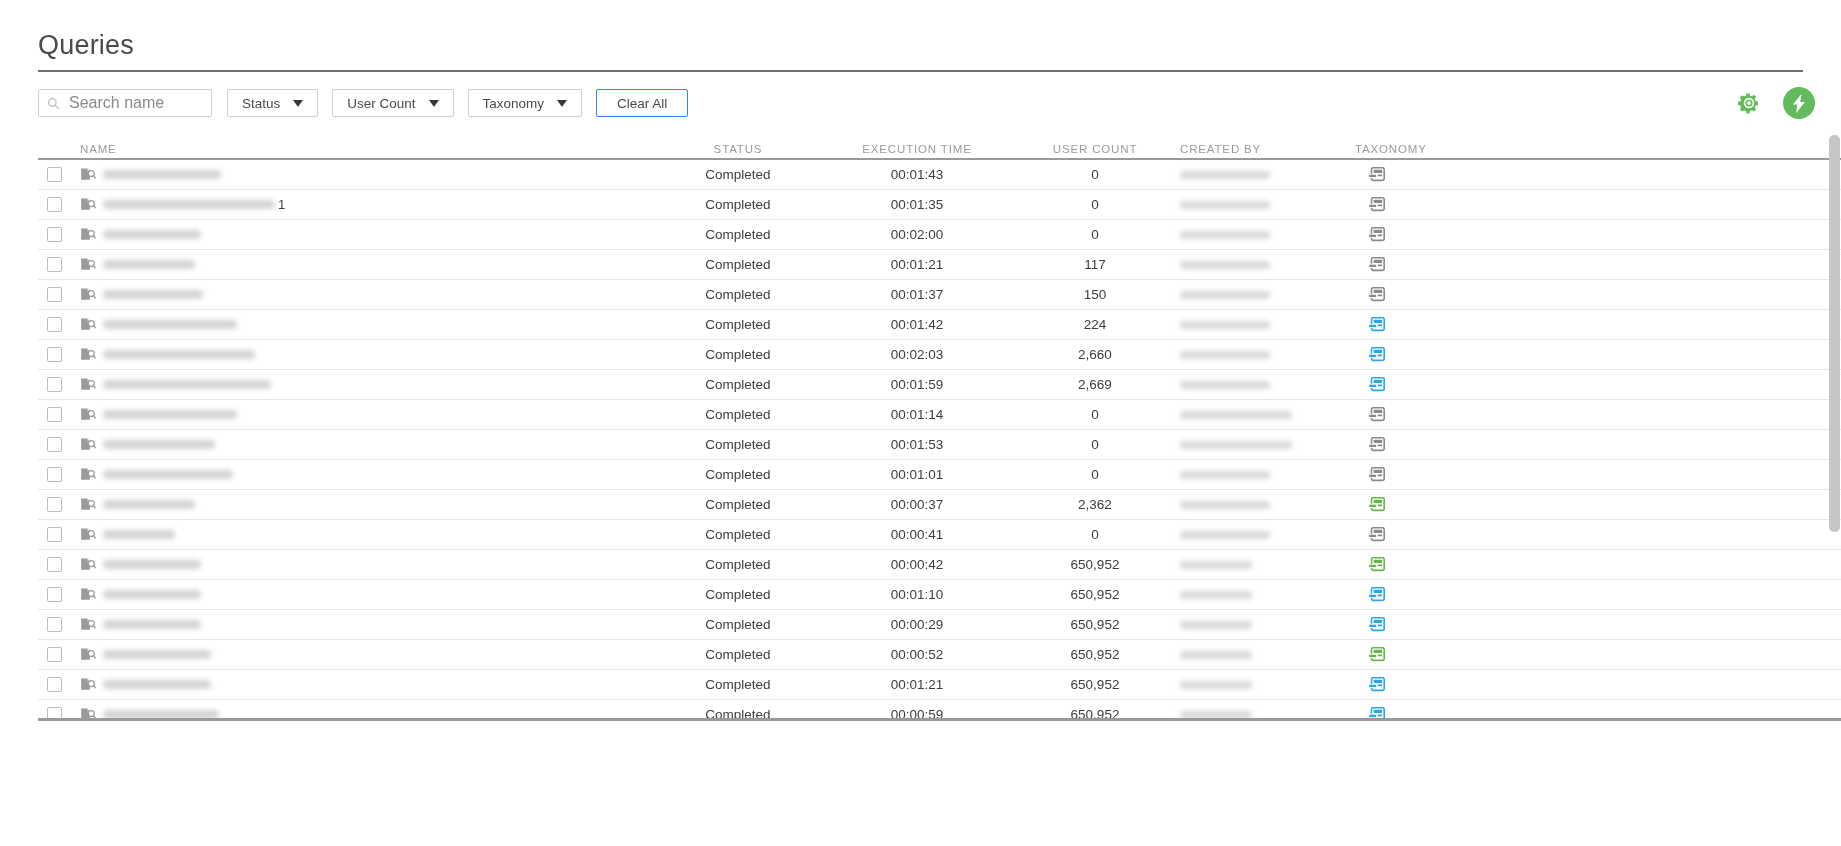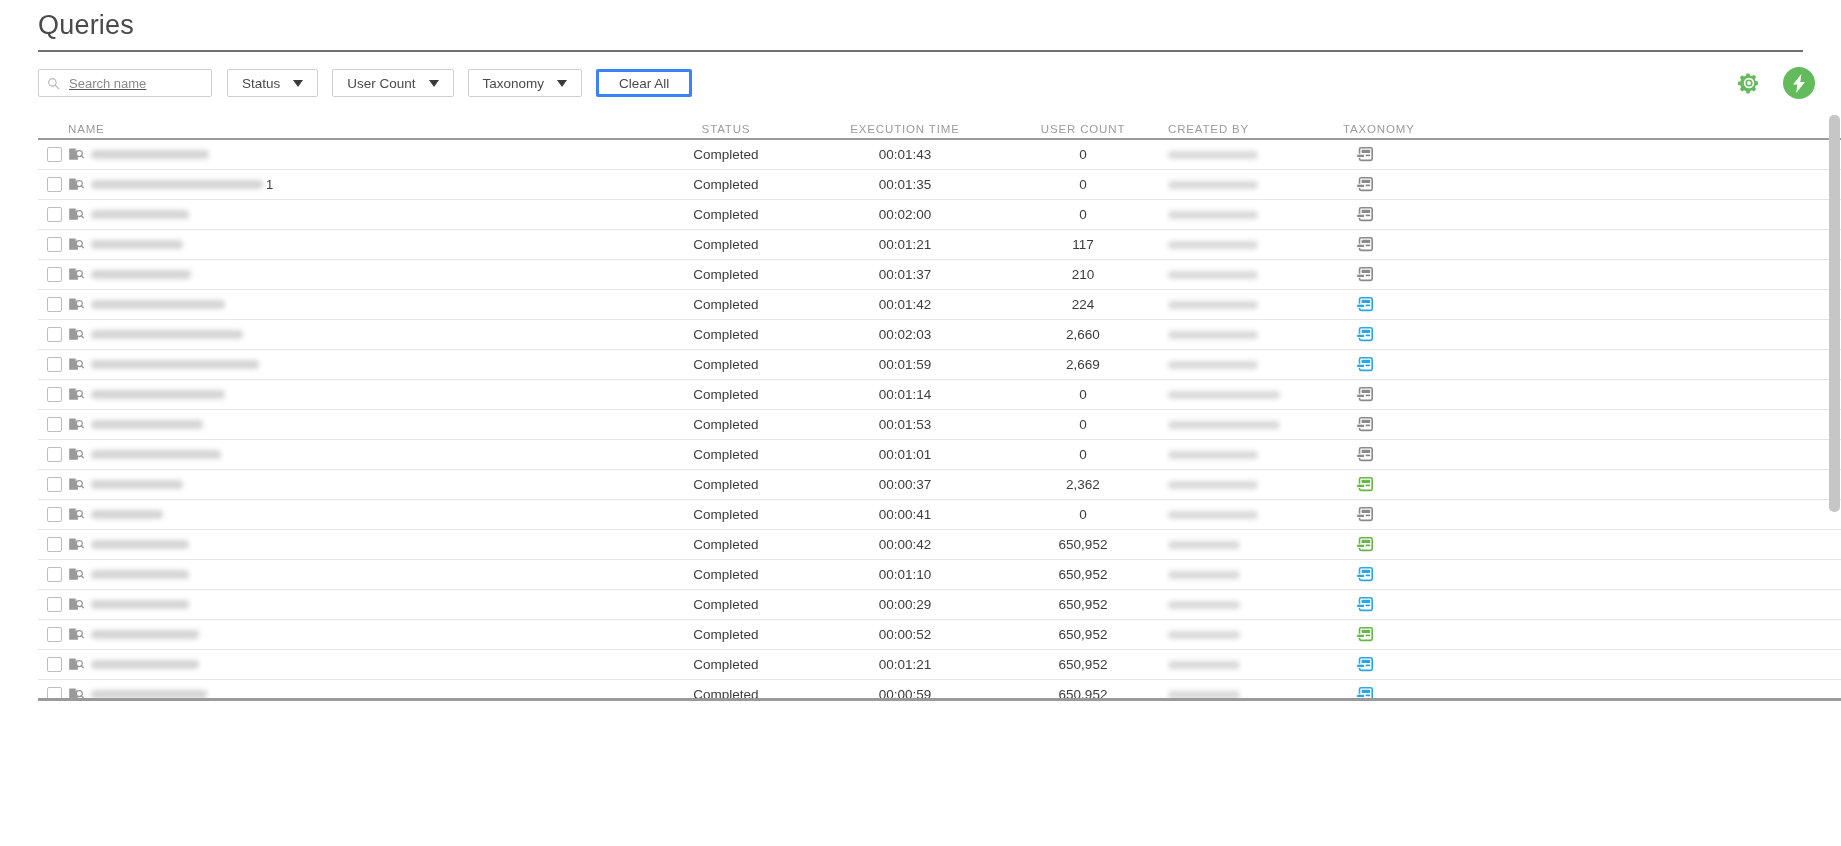--- a/index.html
+++ b/index.html
@@ -10,21 +10,21 @@
     width: 1841px;
     height: 846px;
     overflow: hidden;
     background: #ffffff;
     font-family: "Liberation Sans", sans-serif;
     -webkit-font-smoothing: antialiased;
   }
 
   
   .page-header {
-    padding: 8px 0 0 38px;
+    padding: 28px 0 0 38px;
   }
   .page-title {
     font-size: 27px;
     font-weight: 400;
     color: #4a4a4a;
     line-height: 34px;
     letter-spacing: 0.2px;
   }
   .title-rule {
     margin: 8px 38px 0 38px;
@@ -56,25 +56,24 @@
     height: 13px;
     flex: 0 0 13px;
     margin-right: 7px;
     opacity: .55;
     display: block;
   }
   .search-box input {
     border: 0;
     outline: 0;
     width: 100%;
-    font-size: 13px;
+    font-size: 16px;
     color: #555;
     font-family: "Liberation Sans", sans-serif;
     background: transparent;
-    text-decoration: underline;
   }
   .search-box input::placeholder { color: #8a8a8a; }
 
   .filter-btn {
     height: 28px;
     border: 1px solid #cfcfcf;
     background: #fff;
     border-radius: 2px;
     display: flex;
     align-items: center;
@@ -89,21 +88,21 @@
   }
   .filter-btn .caret {
     width: 0; height: 0;
     border-left: 5px solid transparent;
     border-right: 5px solid transparent;
     border-top: 7px solid #3b3b3b;
     display: block;
   }
   .clear-btn {
     height: 28px;
-    border: 3px solid #3b82f6;
+    border: 1px solid #3b82f6;
     background: #fff;
     border-radius: 2px;
     display: flex;
     align-items: center;
     padding: 3px 20px;
     font-size: 13.5px;
     color: #4a4a4a;
     cursor: pointer;
   }
 
@@ -146,21 +145,21 @@
   }
   .th {
     font-size: 11.5px;
     letter-spacing: 0.85px;
     color: #9b9b9b;
     font-weight: 400;
     text-transform: uppercase;
   }
 
   .col-check  { width: 30px;  flex: 0 0 30px; }
-  .col-name   { width: 572px; flex: 0 0 572px; }
+  .col-name   { width: 572px; flex: 0 0 572px; margin-left: 12px; }
   .col-status { width: 172px; flex: 0 0 172px; text-align: center; }
   .col-exec   { width: 186px; flex: 0 0 186px; text-align: center; }
   .col-users  { width: 170px; flex: 0 0 170px; text-align: center; }
   .col-author { width: 175px; flex: 0 0 175px; }
   .col-tax    { width: 200px; flex: 0 0 200px; }
 
   .tbody {
     height: 558px;
     overflow: hidden;
     position: relative;
@@ -420,21 +419,21 @@
           <svg class="doc-icon" viewBox="0 0 16 15">
             <path fill="#9a9a9a" d="M1.2 1.6h6.1l2.6 2.6v8.6H1.2z"></path>
             <path fill="#c8c8c8" d="M7.3 1.6l2.6 2.6H7.3z"></path>
             <circle cx="11.3" cy="6.6" r="3" fill="#ffffff" stroke="#9a9a9a" stroke-width="1.2"></circle>
             <line x1="13.4" y1="8.8" x2="15.3" y2="10.8" stroke="#9a9a9a" stroke-width="1.3" stroke-linecap="round"></line>
           </svg>
           <span class="redact" style="width:100px"></span>
         </div>
         <div class="cell col-status">Completed</div>
         <div class="cell col-exec">00:01:37</div>
-        <div class="cell col-users">210</div>
+        <div class="cell col-users">150</div>
         <div class="cell col-author">
           <span class="redact-author" style="width:90px"></span>
         </div>
         <div class="cell col-tax">
           <svg class="tax-icon" viewBox="0 0 17 16">
             <rect x="3.5" y="0.8" width="12.7" height="12.6" rx="1.6" fill="none" stroke="#8a8a8a" stroke-width="1.6"></rect>
             <rect x="5.6" y="2.8" width="8.6" height="3.1" rx="0.6" fill="#8a8a8a"></rect>
             <rect x="0.8" y="7.2" width="7.6" height="3.3" rx="0.8" fill="#8a8a8a" stroke="#ffffff" stroke-width="0.9"></rect>
             <rect x="9.6" y="7.6" width="4.6" height="1.6" rx="0.5" fill="#8a8a8a"></rect>
           </svg>

